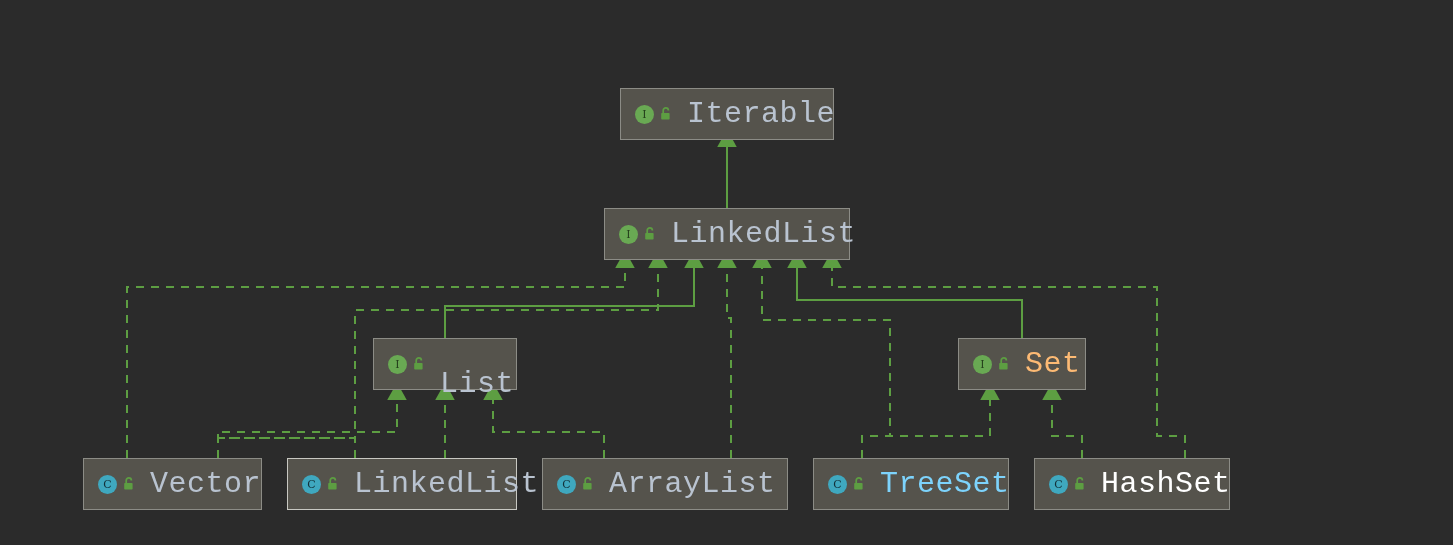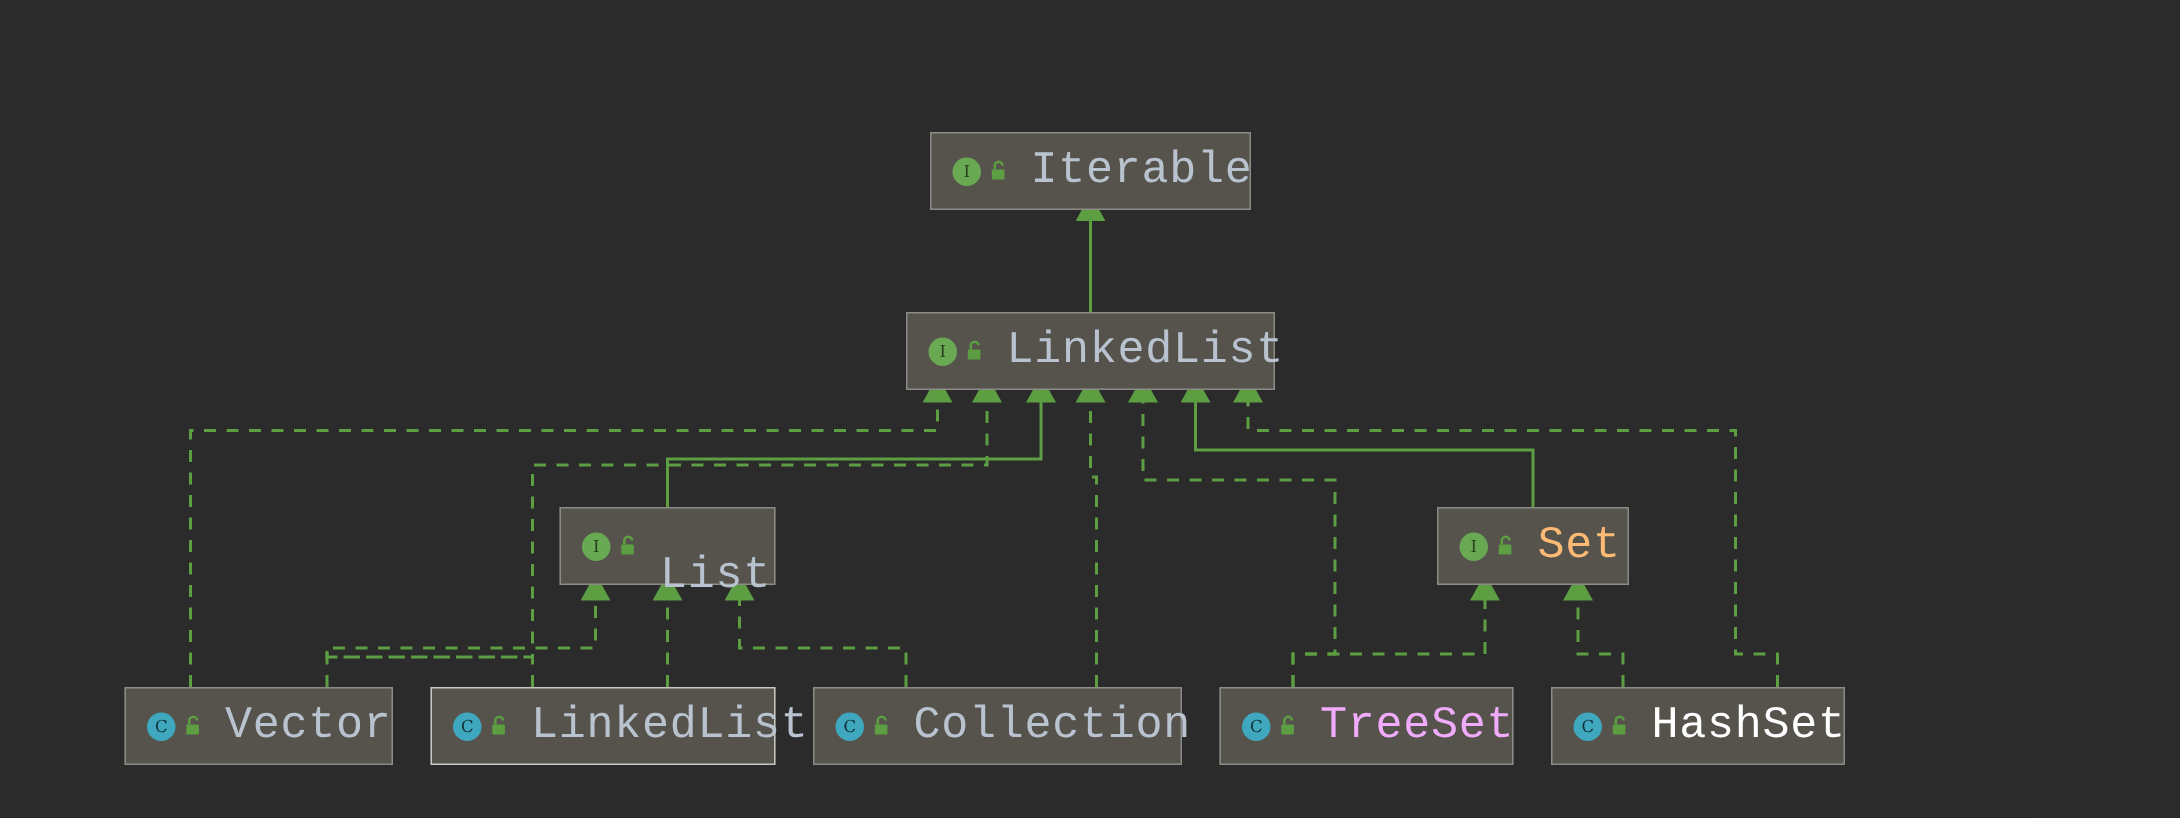--- a/index.html
+++ b/index.html
@@ -184,33 +184,33 @@
       <div class="node" style="left: 542px; top: 458px; width: 246px; height: 52px; background: rgb(85, 83, 76); border-color: rgb(140, 140, 134);">
         <span class="node-icons">
           <span class="type-badge klass" style="background: rgb(63, 168, 191);">C</span>
           <span class="lock-icon">
             <svg width="15" height="16" viewBox="0 0 15 16">
               <path d="M4.2 7 V4.4 A2.6 2.6 0 0 1 9.4 4.4" fill="none" stroke="#5d9e42" stroke-width="1.7"></path>
               <rect x="2.2" y="7" width="8.4" height="6.6" rx="0.8" fill="#5d9e42"></rect>
             </svg>
           </span>
         </span>
-        <span class="node-label" style="color: rgb(185, 195, 208);">Collection</span>
+        <span class="node-label" style="color: rgb(185, 195, 208);">ArrayList</span>
       </div>
       <div class="node" style="left: 813px; top: 458px; width: 196px; height: 52px; background: rgb(85, 83, 76); border-color: rgb(140, 140, 134);">
         <span class="node-icons">
           <span class="type-badge klass" style="background: rgb(63, 168, 191);">C</span>
           <span class="lock-icon">
             <svg width="15" height="16" viewBox="0 0 15 16">
               <path d="M4.2 7 V4.4 A2.6 2.6 0 0 1 9.4 4.4" fill="none" stroke="#5d9e42" stroke-width="1.7"></path>
               <rect x="2.2" y="7" width="8.4" height="6.6" rx="0.8" fill="#5d9e42"></rect>
             </svg>
           </span>
         </span>
-        <span class="node-label" style="color: #f0abfc;">TreeSet</span>
+        <span class="node-label" style="color: #7dd3fc;">TreeSet</span>
       </div>
       <div class="node" style="left: 1034px; top: 458px; width: 196px; height: 52px; background: rgb(85, 83, 76); border-color: rgb(140, 140, 134);">
         <span class="node-icons">
           <span class="type-badge klass" style="background: rgb(63, 168, 191);">C</span>
           <span class="lock-icon">
             <svg width="15" height="16" viewBox="0 0 15 16">
               <path d="M4.2 7 V4.4 A2.6 2.6 0 0 1 9.4 4.4" fill="none" stroke="#5d9e42" stroke-width="1.7"></path>
               <rect x="2.2" y="7" width="8.4" height="6.6" rx="0.8" fill="#5d9e42"></rect>
             </svg>
           </span>

